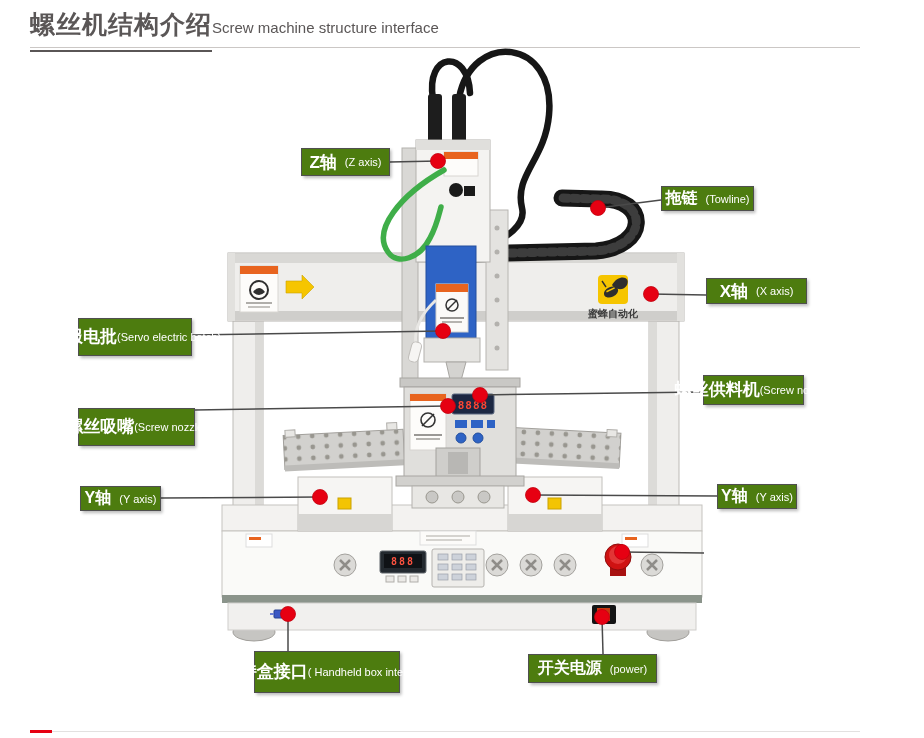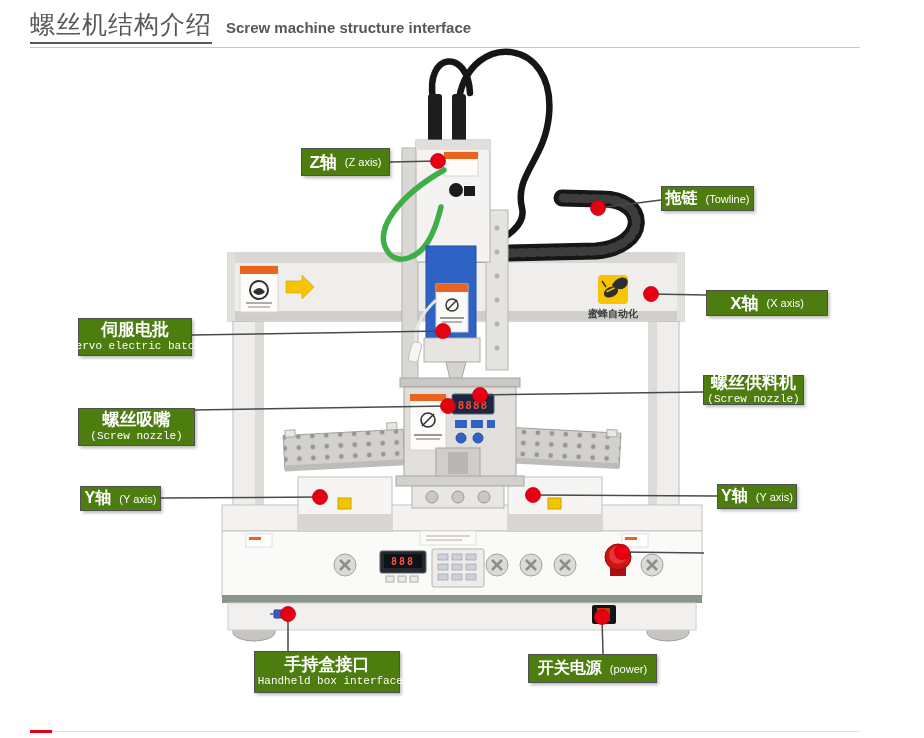--- a/index.html
+++ b/index.html
@@ -1,38 +1,38 @@
 <!DOCTYPE html>
 <html><head>
 <meta charset="utf-8">
 <style>
   html,body{margin:0;padding:0;background:#ffffff;}
   body{font-family:"Liberation Sans",sans-serif;}
   .page{position:relative;width:924px;height:738px;background:#fff;overflow:hidden;}
 
   
   .hdr{position:absolute;left:30px;top:8px;display:flex;align-items:baseline;}
-  .hdr .cn-title{font-size:25px;font-weight:normal;color:#5a5656;letter-spacing:1px;
-                 border-bottom:2px solid #5a5656;padding-bottom:1px;}
-  .hdr .en-title{font-size:15px;font-weight:bold;color:#5a5656;margin-left:14px;}
+  .hdr .cn-title{font-size:25px;font-weight:bold;color:#5a5656;letter-spacing:1px;
+                 border-bottom:2px solid #5a5656;padding-bottom:9px;}
+  .hdr .en-title{font-size:15px;font-weight:normal;color:#5a5656;}
   .hdr-rule{position:absolute;left:30px;top:47px;width:830px;height:1px;background:#cbc7c5;}
 
   
   .ftr-red{position:absolute;left:30px;top:730px;width:22px;height:3px;background:#e60012;}
   .ftr-gray{position:absolute;left:52px;top:731px;width:808px;height:1px;background:#e3e1e0;}
 
   
   .lbl{position:absolute;background:#4d7c0f;border:1px solid #4f4f4f;color:#fff;
        box-shadow:1.5px 2px 3px rgba(0,0,0,.28);
        display:flex;align-items:center;justify-content:center;box-sizing:border-box;
        white-space:nowrap;}
   .lbl .cn{font-size:17px;font-weight:bold;}
   .lbl .en{font-size:11px;margin-left:8px;}
   .lbl.small .cn{font-size:16px;}
-  .lbl.two{flex-direction:column;line-height:1.12;font-family:Liberation Mono, monospace;}
+  .lbl.two{flex-direction:row;line-height:1.12;}
   .lbl.two .en{margin-left:0;}
   svg text{font-family:"Liberation Sans",sans-serif;}
   .digits{font-family:"DejaVu Sans Mono",monospace;font-weight:bold;}
 </style>
 </head>
 <body>
 
 <div class="page">
 
   <div class="hdr">
@@ -272,21 +272,21 @@
   <div class="lbl" style="left:301px;top:148px;width:89px;height:28px;">
     <span class="cn">Z轴</span>
     <span class="en">(Z axis)</span>
   </div>
 
   <div class="lbl small" style="left:661px;top:186px;width:93px;height:25px;">
     <span class="cn">拖链</span>
     <span class="en">(Towline)</span>
   </div>
 
-  <div class="lbl" style="left:706px;top:290px;width:122px;height:26px;">
+  <div class="lbl" style="left:706px;top:278px;width:101px;height:26px;">
     <span class="cn">X轴</span>
     <span class="en">(X axis)</span>
   </div>
 
   <div class="lbl two" style="left:78px;top:318px;width:114px;height:38px;">
     <span class="cn">伺服电批</span>
     <span class="en">(Servo electric batch)</span>
   </div>
 
   <div class="lbl two" style="left:78px;top:408px;width:117px;height:38px;">

